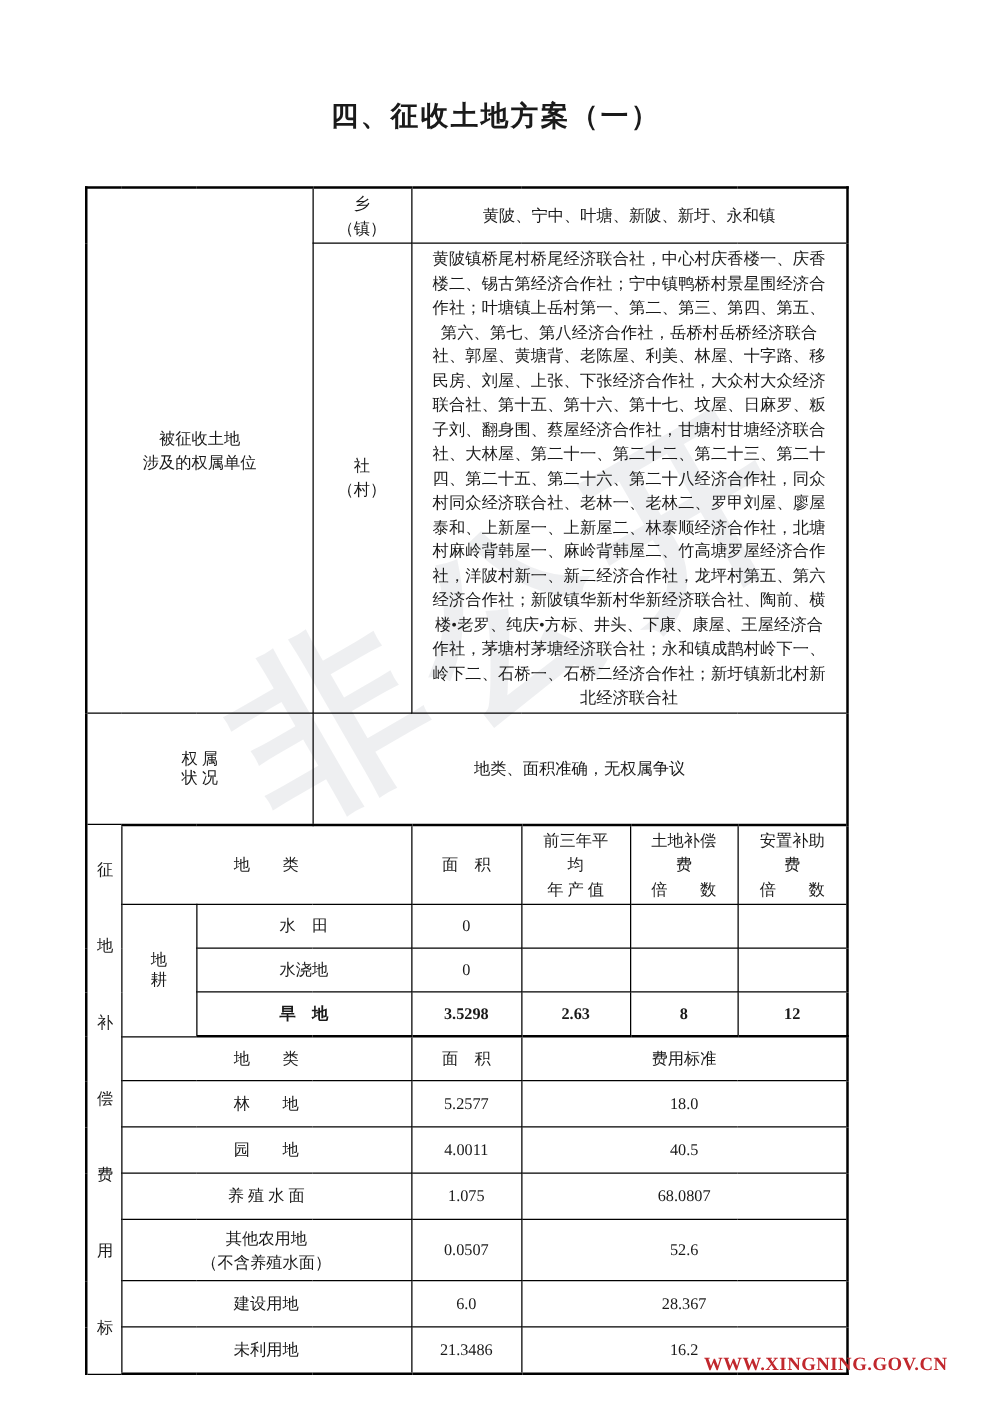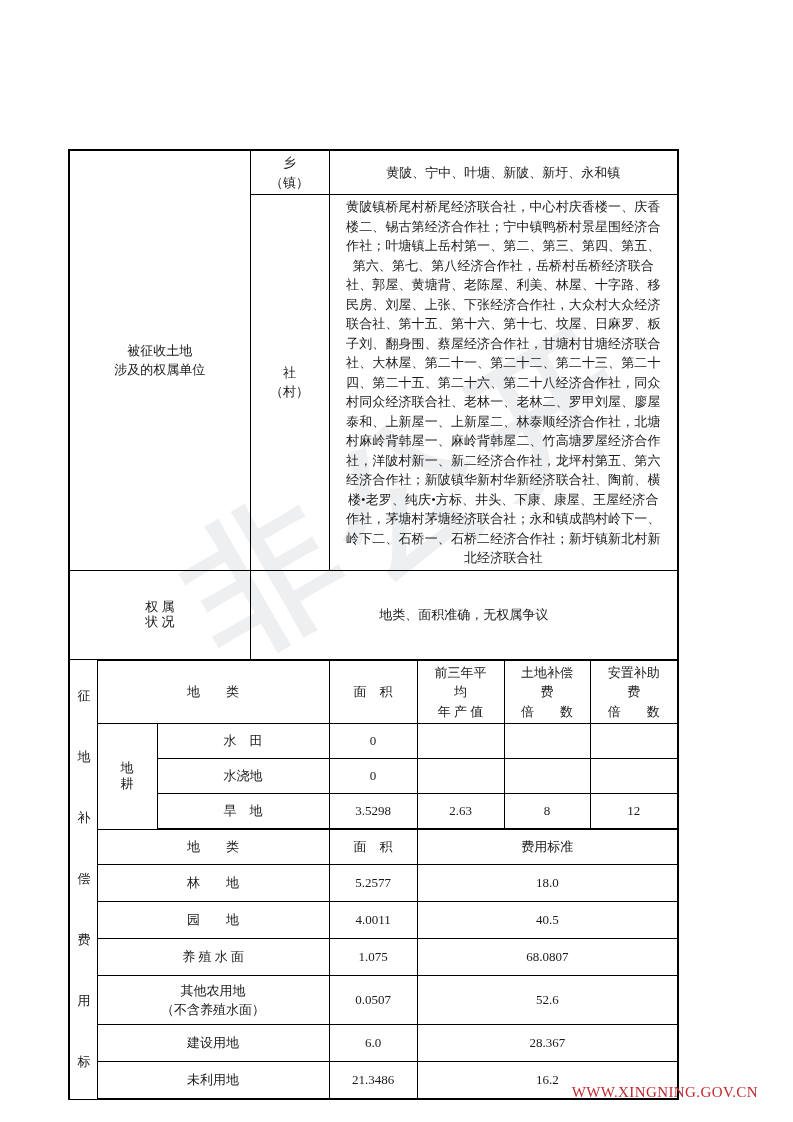--- a/index.html
+++ b/index.html
@@ -59,21 +59,21 @@
     font-size:13px;
     text-align:center;
     vertical-align:middle;
     padding:2px 14px;
     line-height:1.5;
   }
   .outer-l{border-left:2px solid #000 !important;margin-top:28px;}
   .outer-r{border-right:2px solid #000 !important;margin-top:12px;}
   .outer-t{border-top:2px solid #000 !important;}
   .outer-b{border-bottom:2px solid #000 !important;}
-  .thick-b{border-bottom:2px solid #000 !important;}
+  .thick-b{border-bottom:2px solid #000 !important;font-weight:bold;}
   .thick-t{border-top:2px solid #000 !important;}
 
   .village-text{
     text-align:justify;
     text-align-last:center;
     font-size:13.3px;
     line-height:20.6px;
     padding:6px 8px 6px 8px;
     letter-spacing:0.1px;
   }
@@ -103,33 +103,34 @@
 
   .twoline{line-height:1.45;}
 
   
   .footer{
     position:absolute;
     left:0;top:1084px;width:758px;
     text-align:right;
     color:#c1272d;
     font-family:"Liberation Serif","DejaVu Serif",serif;
-    font-weight:normal;
+    font-weight:bold;
     font-size:15px;
     letter-spacing:0.4px;
     z-index:2;
   }
 </style>
 </head>
 <body>
 
 <div class="page">
 
   <div class="watermark">非公开</div>
 
+  <div class="title">四、征收土地方案（一）</div>
 
   <div class="tbl-wrap">
     <table class="main">
       <colgroup>
         <col style="width:28px">
         <col style="width:60px">
         <col style="width:93px">
         <col style="width:79px">
         <col style="width:88px">
         <col style="width:87px">

